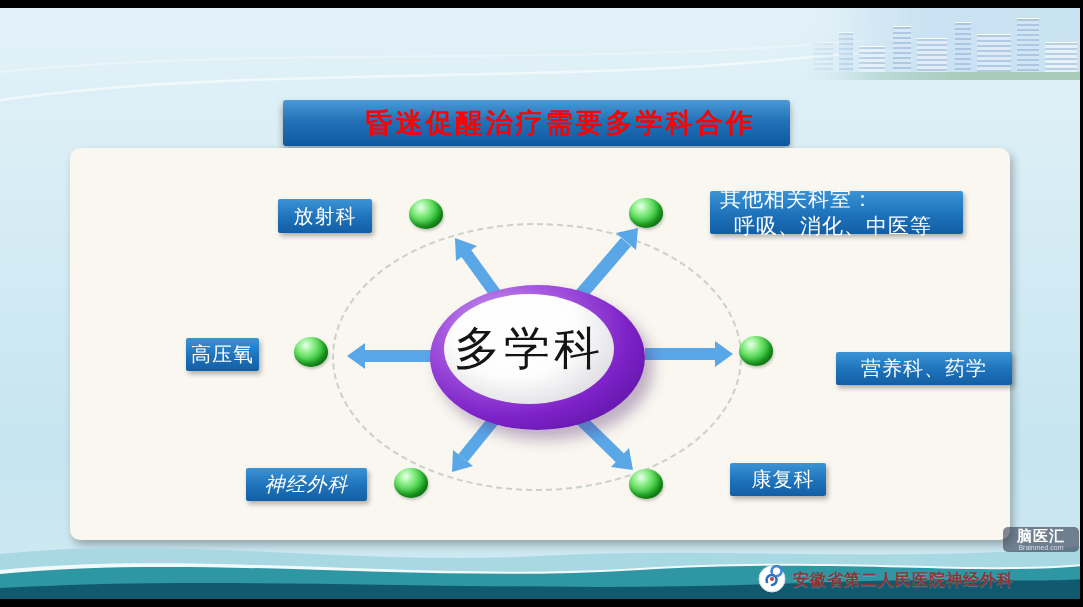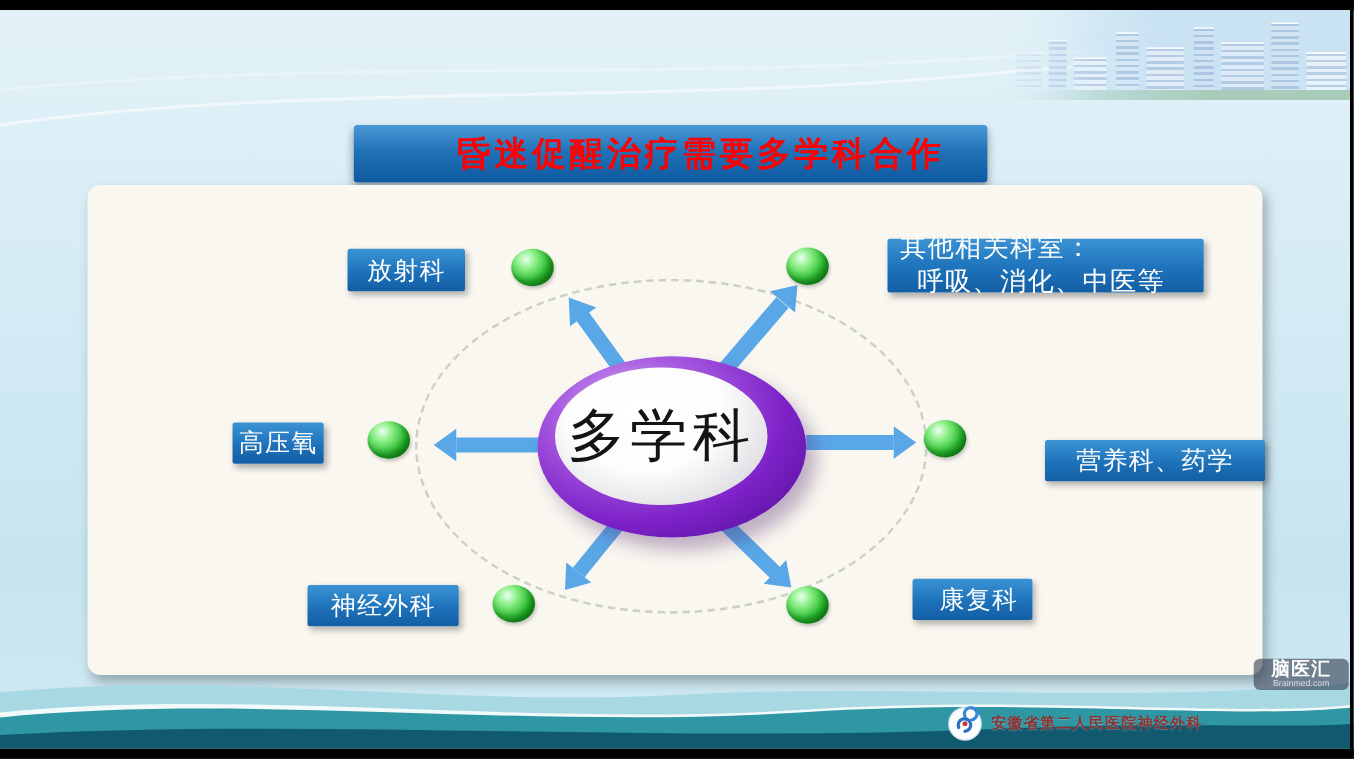--- a/index.html
+++ b/index.html
@@ -85,31 +85,31 @@
     display:flex; align-items:center; justify-content:center;
     border-radius:2px; box-shadow:2px 3px 5px rgba(0,0,0,.3);
   }
   .tag-radiology   {left:278px; top:199px; width:94px;  height:34px;}
   .tag-other       {left:710px; top:191px; width:253px; height:43px;
                     flex-direction:column; align-items:flex-start; justify-content:center;
                     padding:4px 10px; font-size:21px; line-height:1.25;}
   .tag-other .indent { padding-left:14px; }
   .tag-hyperbaric  {left:186px; top:338px; width:73px;  height:33px;}
   .tag-nutrition   {left:799px; top:352px; width:176px; height:33px;margin-left:37px;}
-  .tag-neuro       {left:246px; top:468px; width:121px; height:33px;}
+  .tag-neuro       {left:246px; top:468px; width:121px; height:33px;font-style:italic;}
   .tag-rehab       {left:730px; top:463px; width:96px;  height:33px;padding-left:10px;}
 
   
   .waves { position:absolute; left:0; top:524px; width:1083px; height:75px; }
 
   
   .footer-logo { position:absolute; left:758px; top:565px; width:28px; height:28px; }
   .footer-text {
     position:absolute; left:793px; top:570px;
-    color:#8c3434; font-size:12px; font-weight:bold; letter-spacing:1px;
+    color:#8c3434; font-size:16px; font-weight:bold; letter-spacing:1px;
     text-shadow:0 1px 1px rgba(255,255,255,.25);
   }
 
   
   .badge {
     position:absolute; left:1003px; top:527px; width:76px; height:25px;
     background:rgba(44,52,72,.58); border-radius:5px;
     display:flex; flex-direction:column; align-items:center; justify-content:center;
     color:#fff;
   }

